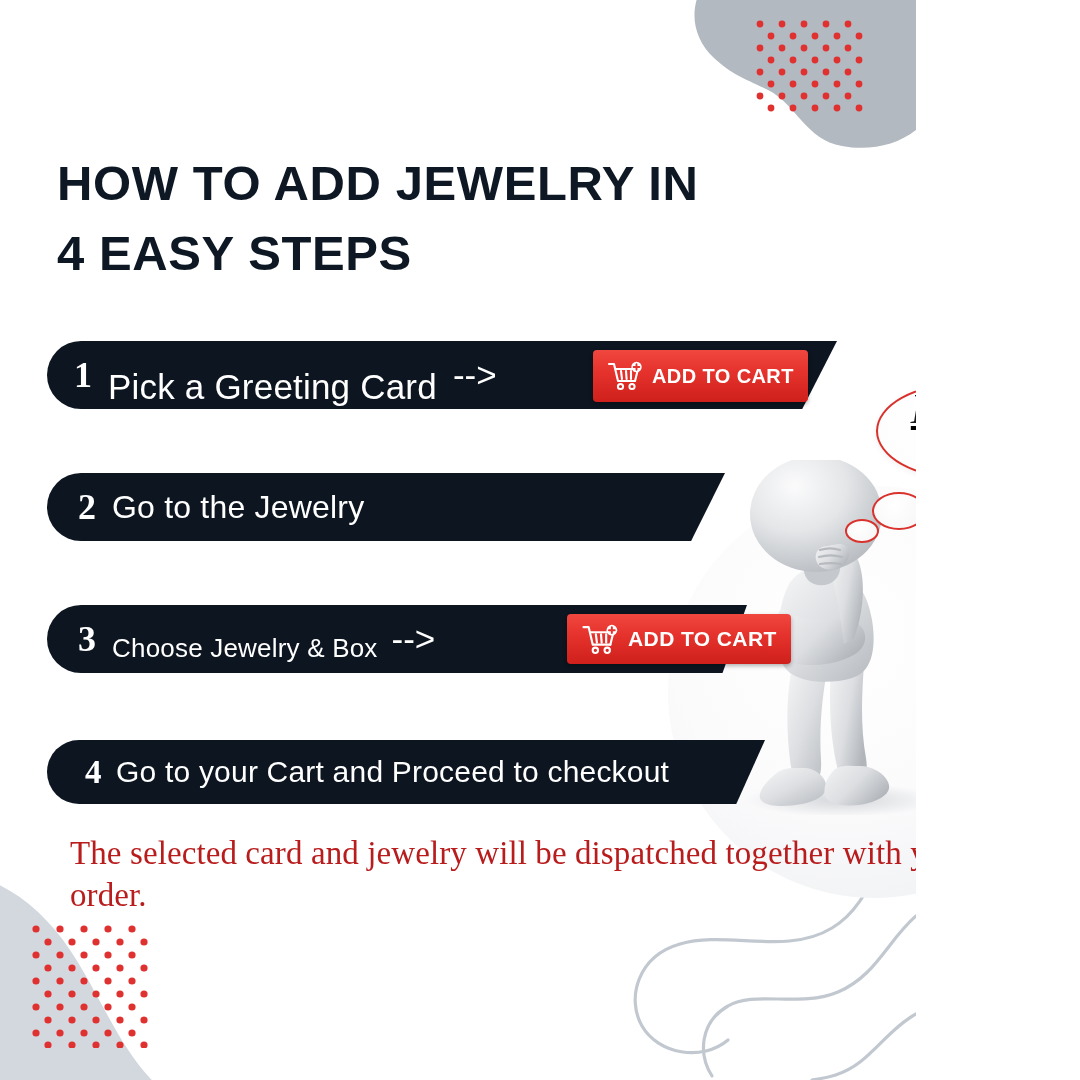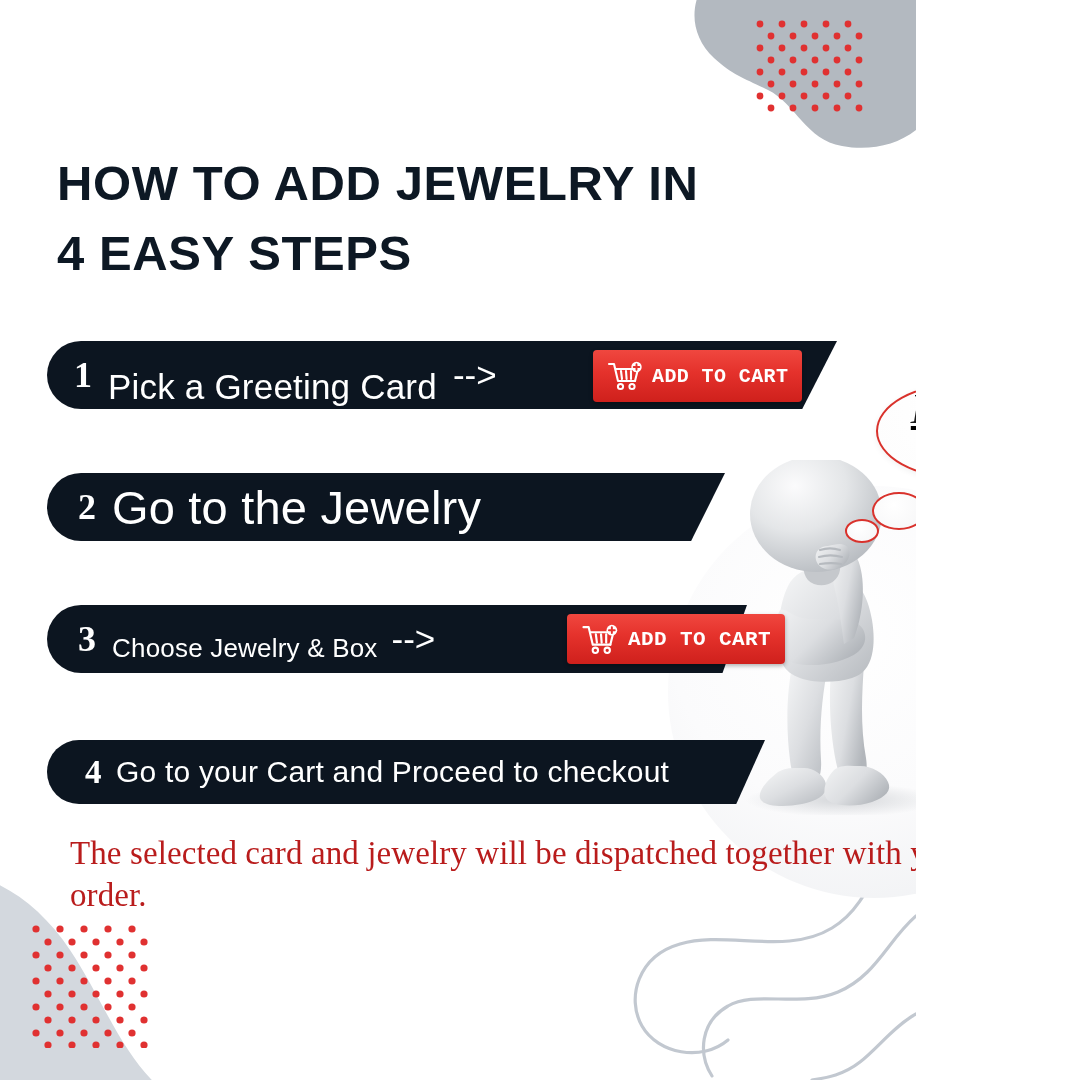--- a/index.html
+++ b/index.html
@@ -80,21 +80,21 @@
     clip-path: polygon(0 0, 100% 0, 95.6% 100%, 0 100%);
   }
   #step-1 .step-text { font-size:35px; letter-spacing:0.2px;margin-top:24px; }
 
   #step-2 {
     left:47px; top:473px; width:678px; height:68px;
     border-radius:34px 0 0 34px;
     padding-left:31px;
     clip-path: polygon(0 0, 100% 0, 95% 100%, 0 100%);
   }
-  #step-2 .step-text { font-size:47px; letter-spacing:0.2px; }
+  #step-2 .step-text { font-size:32px; letter-spacing:0.2px; }
 
   #step-3 {
     left:47px; top:605px; width:700px; height:68px;
     border-radius:34px 0 0 34px;
     padding-left:31px;
     clip-path: polygon(0 0, 100% 0, 96.5% 100%, 0 100%);
   }
   #step-3 .step-text { font-size:26px; letter-spacing:0.2px;margin-top:18px; }
 
   #step-4 {
@@ -119,21 +119,21 @@
     position:absolute;
     display:flex;
     align-items:center;
     gap:9px;
     background:linear-gradient(180deg,#f0473f 0%,#e5322c 42%,#cf201c 100%);
     border-radius:4px;
     box-shadow:0 2px 4px rgba(0,0,0,0.30);
     padding:0 14px;
   }
   .cart-btn .cart-label {
-    font-family:Liberation Mono, monospace;
+    font-family:Liberation Sans, sans-serif;
     font-weight:bold;
     color:#ffffff;
     letter-spacing:0.4px;
     white-space:nowrap;
   }
   #cart-btn-1 { left:593px; top:350px; height:52px; }
   #cart-btn-1 .cart-label { font-size:20px; }
   #cart-btn-3 { left:567px; top:614px; height:50px; }
   #cart-btn-3 .cart-label { font-size:21px; }
 

